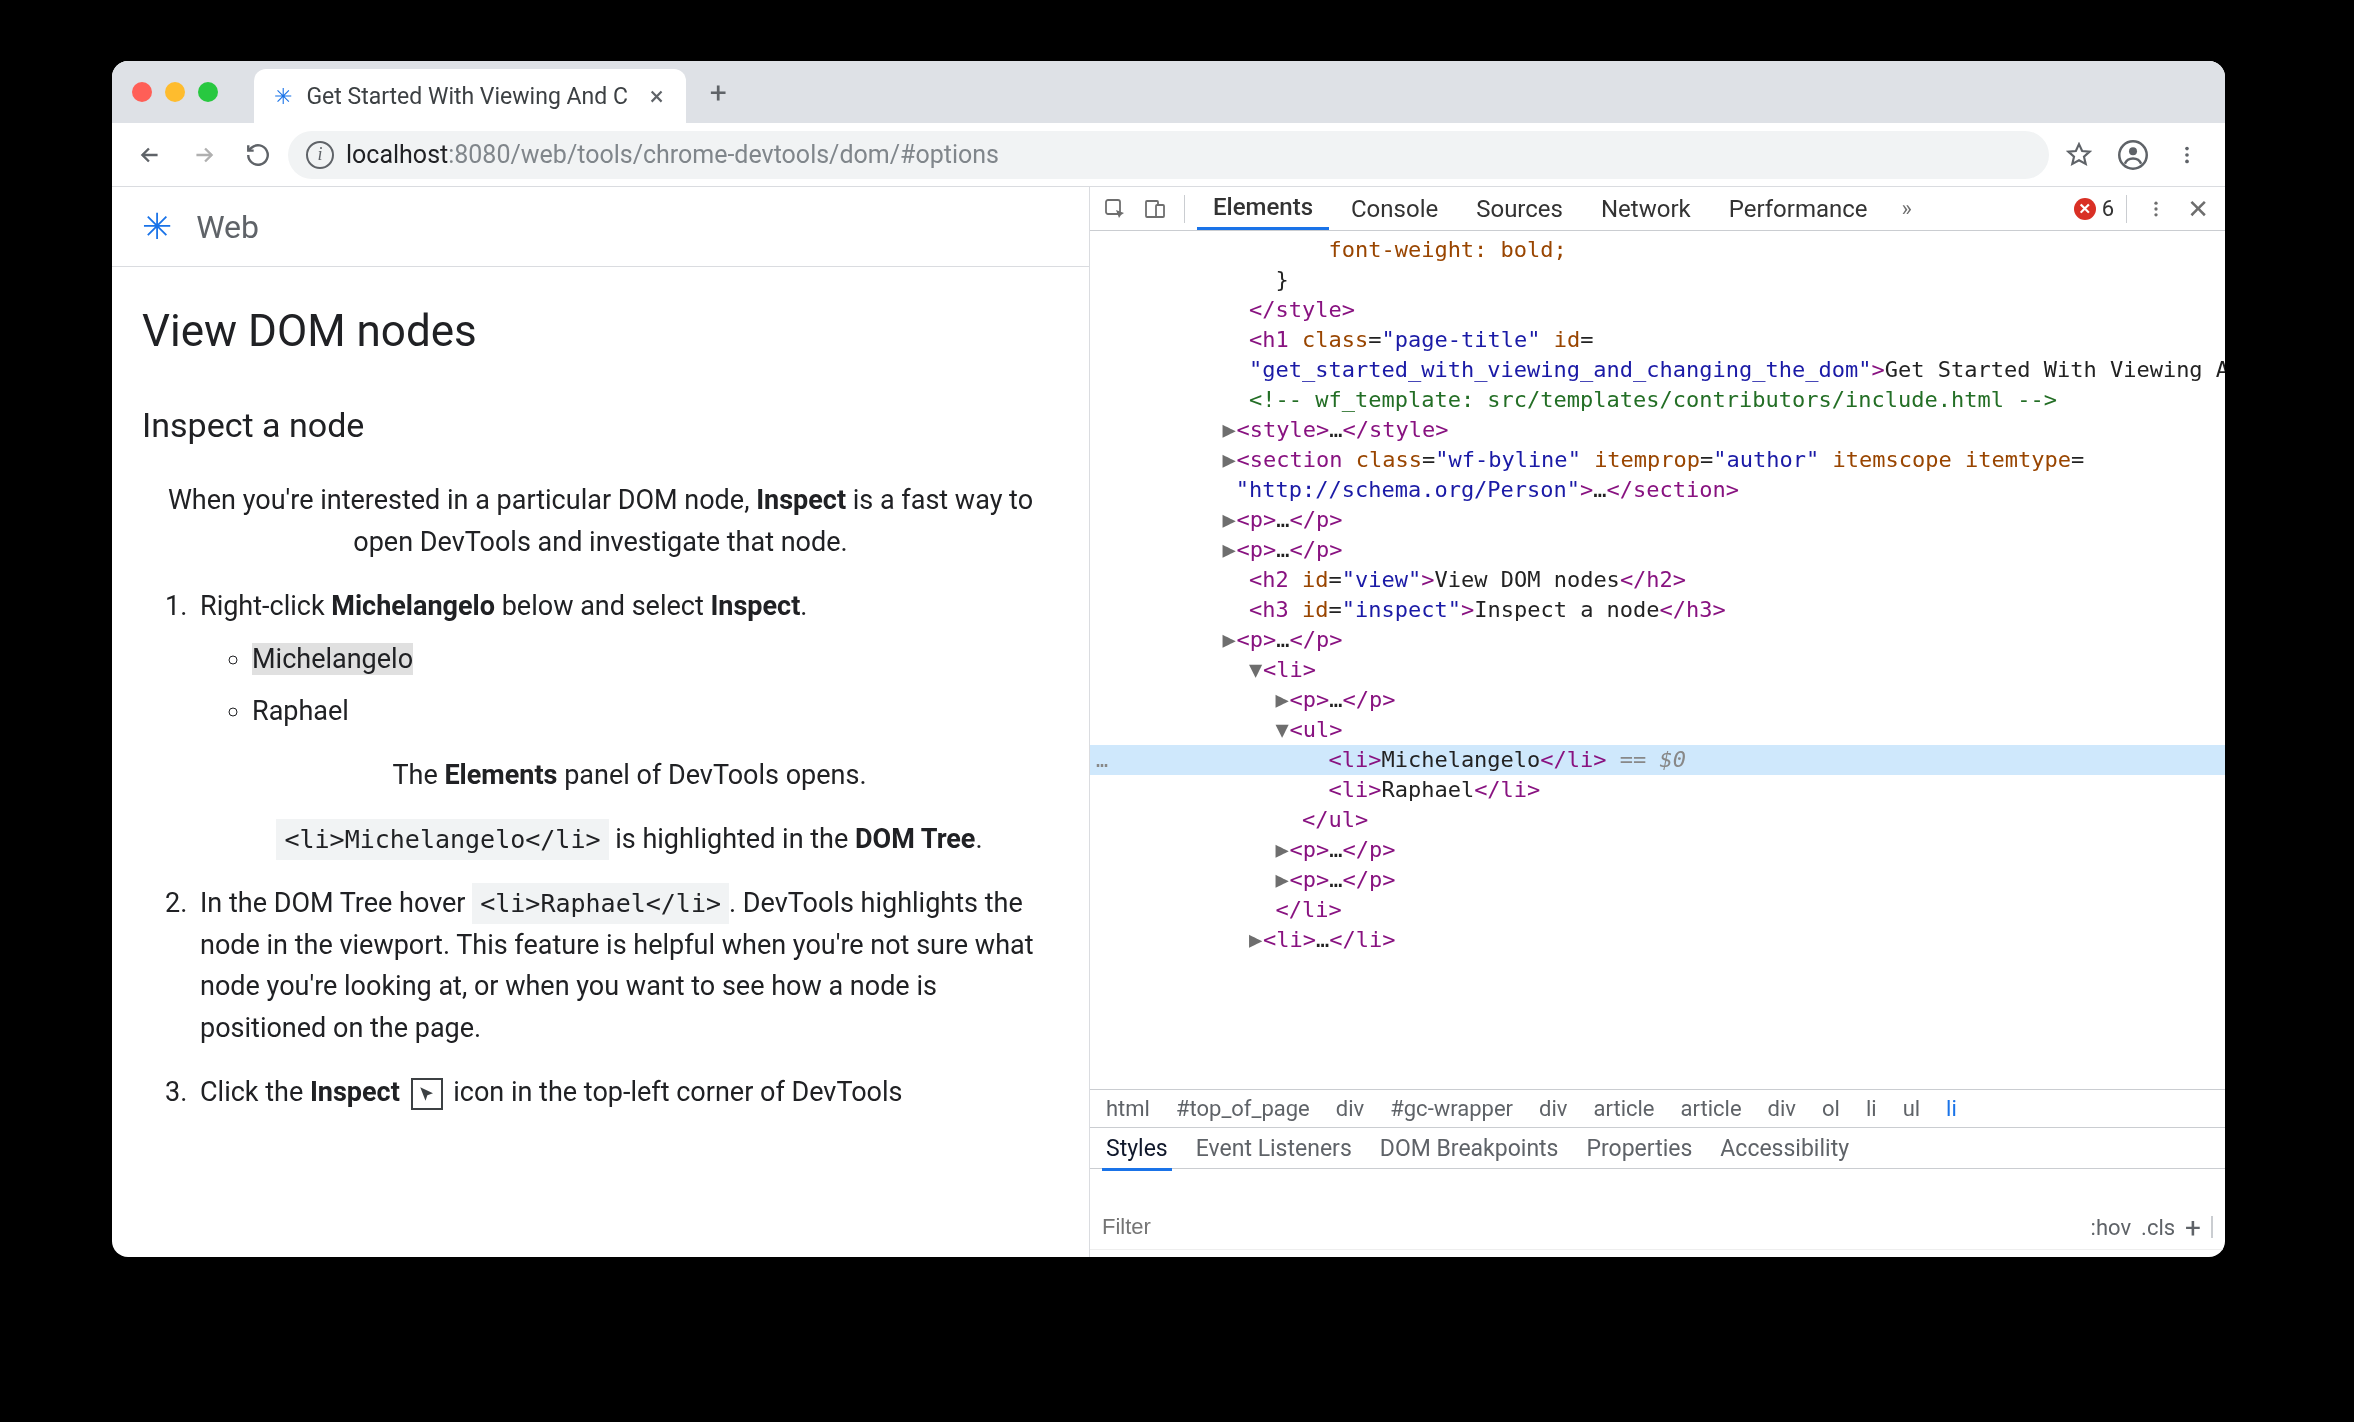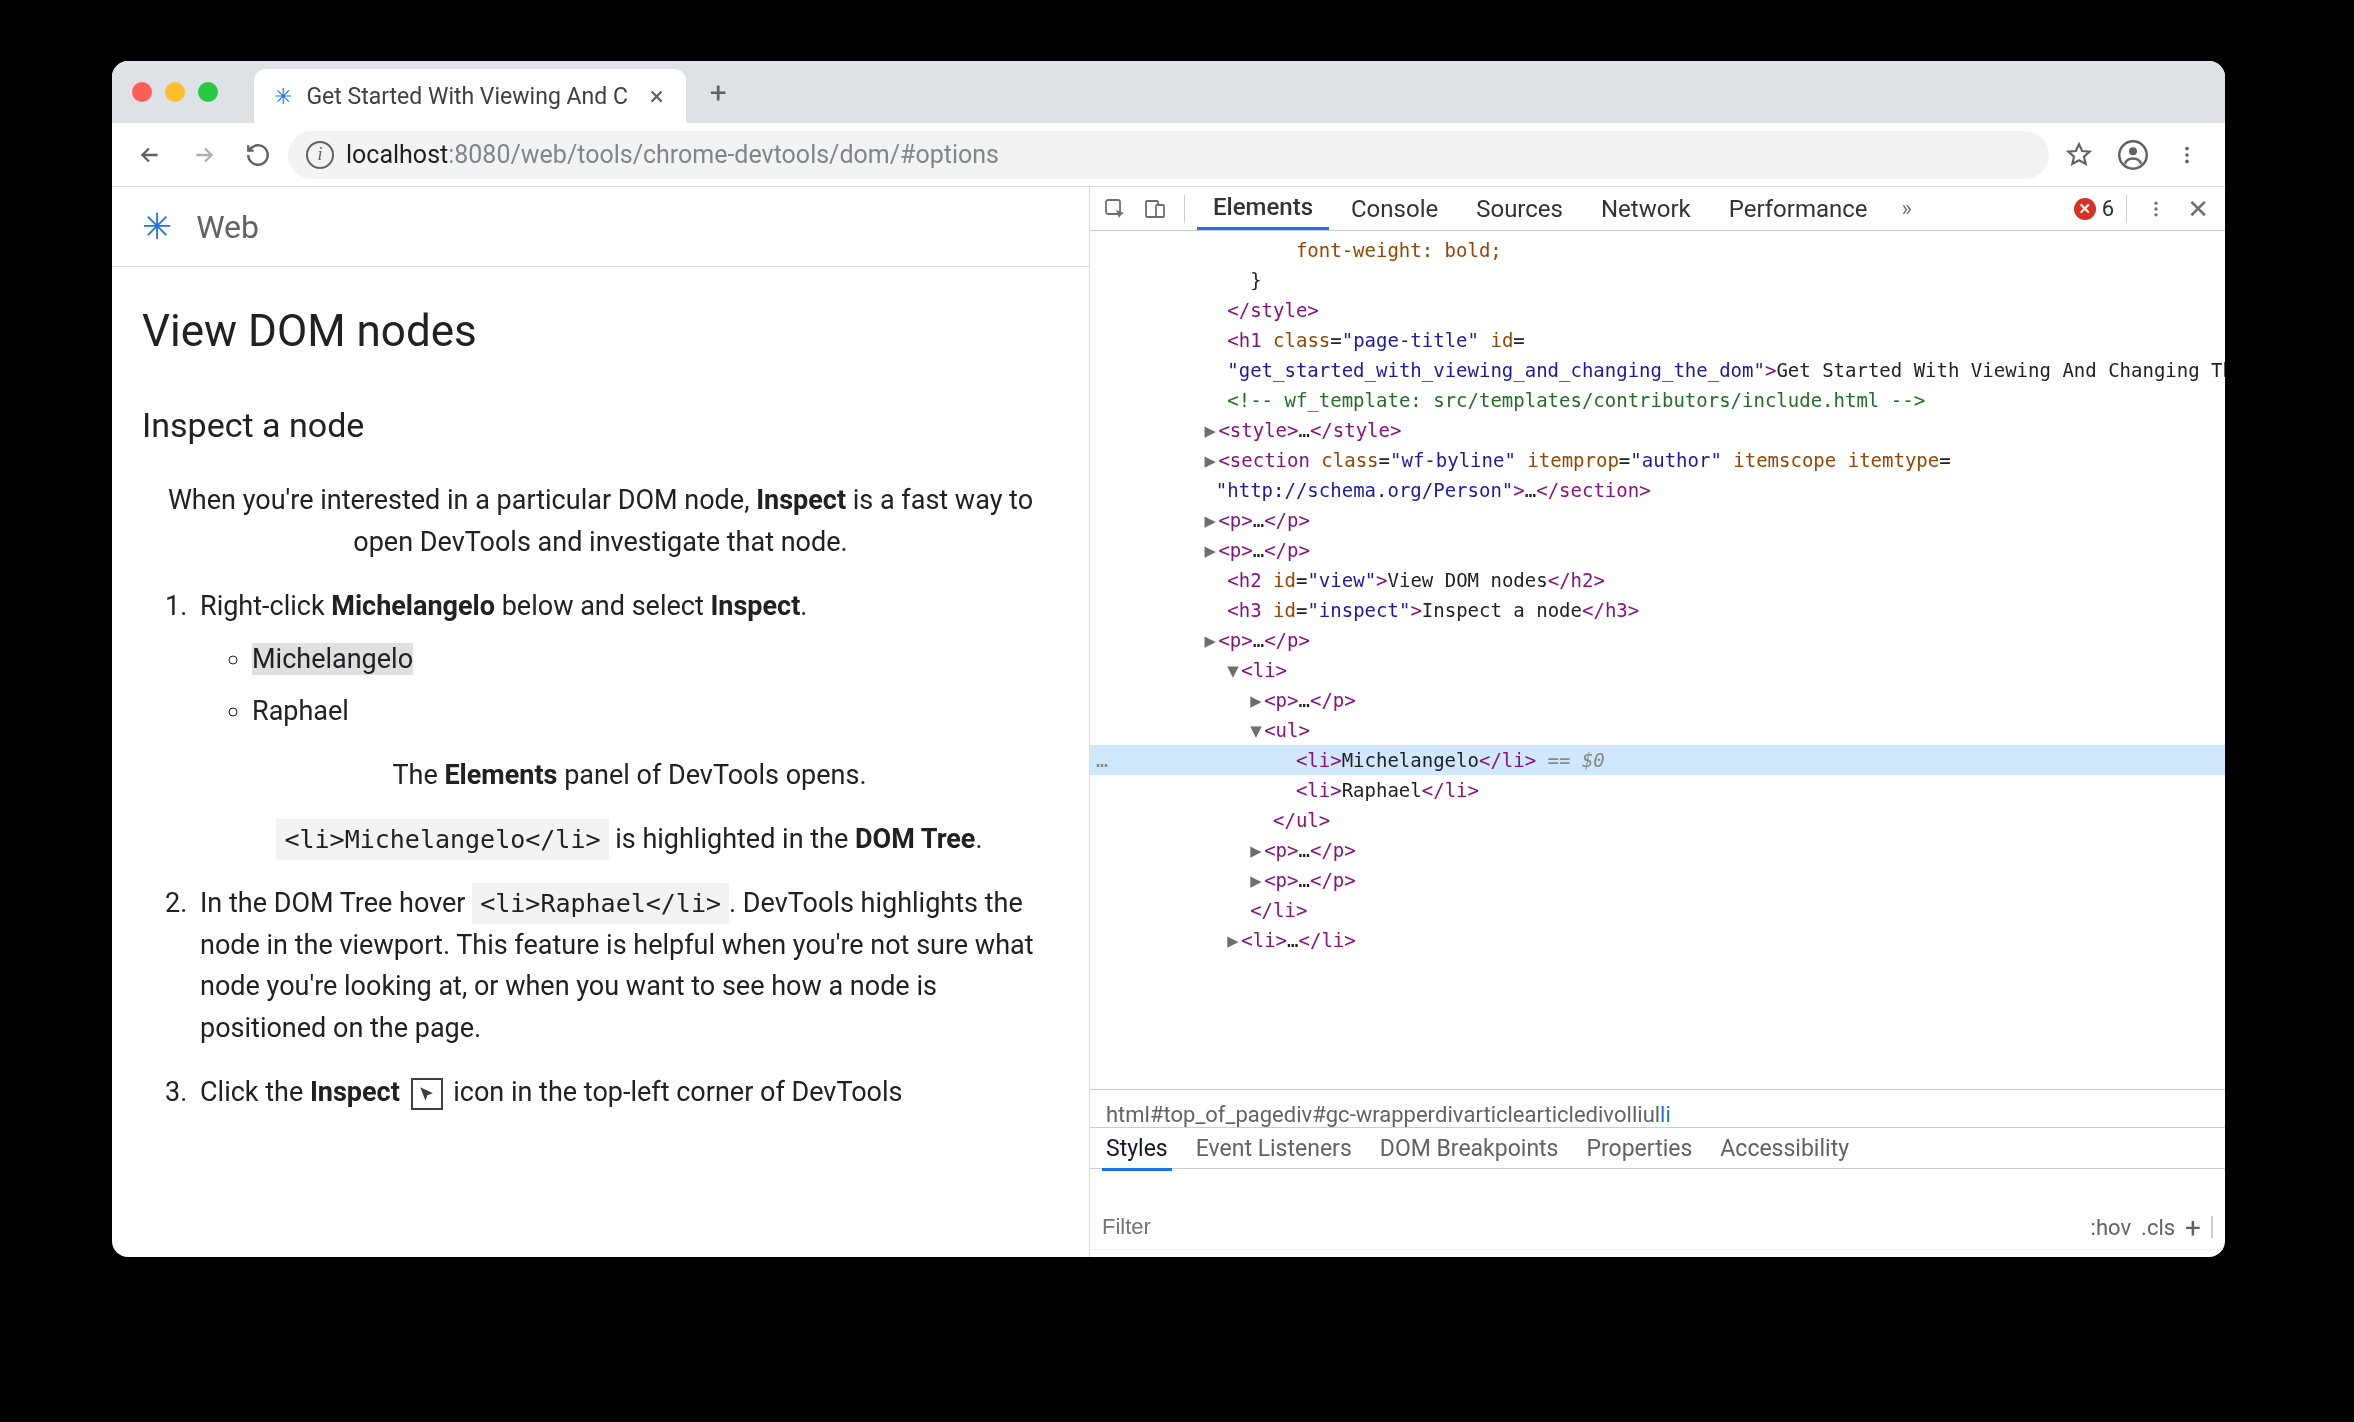--- a/index.html
+++ b/index.html
@@ -91,38 +91,38 @@
   .dt-tab { padding:0 16px; height:100%; display:flex; align-items:center; color:#333; }
   .dt-tab.active { color:#333; border-bottom:3px solid #1a73e8; font-weight:500; }
   .dt-right { margin-left:auto; display:flex; align-items:center; gap:6px; }
   .errbadge { display:flex; align-items:center; gap:6px; color:#333; font-size:22px; }
   .errbadge .dot { width:22px;height:22px;border-radius:50%;background:#d93025;color:#fff;font-size:15px;display:flex;align-items:center;justify-content:center;font-weight:bold; }
   .dt-close { font-size:26px; color:#6e6e6e; padding:0 8px; }
 
   .dom-tree {
     flex:1; overflow:hidden;
     font-family: Menlo, Consolas, monospace;
-    font-size:19px; line-height:30px;
+    font-size:22px; line-height:30px;
     padding-top:4px;
     color:#222;
   }
   .dom-tree .row { white-space:pre; padding:0 6px 0 0; }
   .dom-tree .row.sel { background:#cfe8fc; position:relative; }
   .dom-tree .row.sel::before { content:"…"; position:absolute; left:6px; color:#888; letter-spacing:2px; font-size:20px; }
   .tag { color:#881280; }
   .attn { color:#994500; }
   .attv { color:#1a1aa6; }
   .txt { color:#222; }
   .cmt { color:#236e25; }
   .tri { color:#6e6e6e; display:inline-block; width:14px; }
   .dollar { color:#888; font-style:italic; }
 
   .breadcrumbs {
     height:38px; border-top:1px solid #cacdd1;
-    display:flex; align-items:flex-end; 
+    display:flex; align-items:center; gap:26px;
     padding:0 16px;
     font-size:22px; color:#5f6368;
     overflow:hidden;
   }
   .breadcrumbs span.active { color:#1a73e8; }
 
   .styles-tabbar {
     height:42px; border-top:1px solid #cacdd1; border-bottom:1px solid #cacdd1;
     display:flex; align-items:center; gap:28px;
     padding:0 16px;

